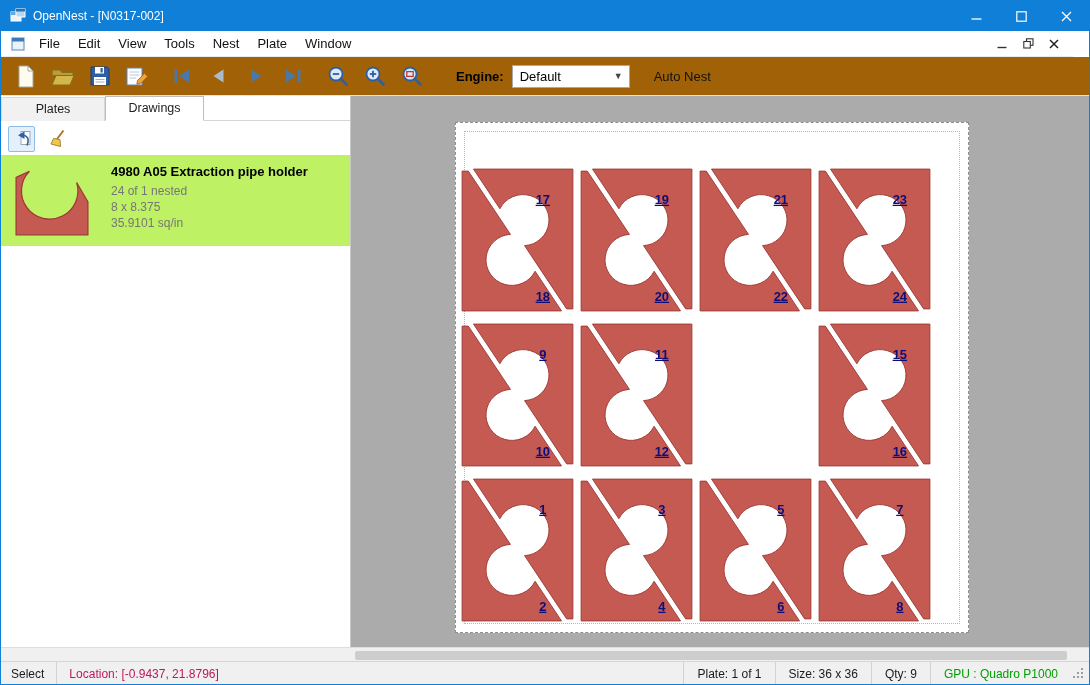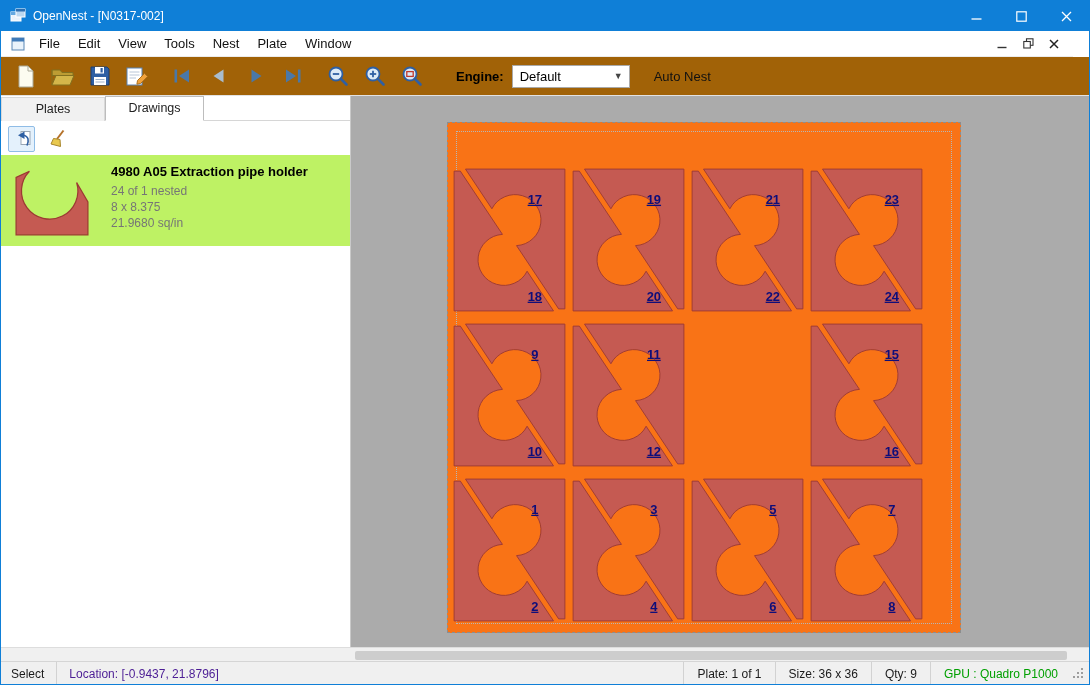--- a/index.html
+++ b/index.html
@@ -37,34 +37,34 @@
   .ptoolbar { position:absolute; left:0; top:26px; right:0; height:33px; background:#fff; display:flex; align-items:center; padding-left:7px; }
   .pbtn { width:27px; height:26px; display:flex; align-items:center; justify-content:center; margin-right:9px; }
   .pbtn.hot { border:1px solid #8fbce6; background:#e4f1fc; border-radius:2px; }
   .ditem { position:absolute; left:0; top:59px; right:0; height:91px; background:#bef264; display:flex; }
   .dthumb { margin:10px 0 0 12px; width:78px; height:74px; flex:0 0 auto; }
   .dtext { margin:9px 0 0 20px; }
   .dtitle { font-size:13px; font-weight:bold; color:#000; margin-bottom:4px; }
   .dmeta { font-size:12px; color:#767676; line-height:16px; }
   
   .canvas { position:absolute; left:350px; top:95px; width:740px; height:551px; background:#ababab; overflow:hidden; }
-  .plate { position:absolute; left:96px; top:26px; width:514px; height:511px; background:#f97316; border:1px dashed #8d8d8d; }
+  .plate { position:absolute; left:104px; top:26px; width:514px; height:511px; background:#ffffff; border:1px dashed #8d8d8d; }
   .plate-margin { position:absolute; left:8px; top:8px; right:8px; bottom:8px; border:1px dotted #b6b6b6; }
   .nest-grid { position:absolute; left:0; top:0; right:0; bottom:0; }
   .cell { position:absolute; width:117px; height:150px; }
   .pn { font-family:"Liberation Sans",sans-serif; font-weight:bold; font-size:12.5px; fill:#0d0d7a; text-decoration:underline; }
   
   .scrollstrip { position:absolute; left:0; top:646px; right:0; height:14px; background:#f0f0f0; border-top:1px solid #dddddd; }
   .ss-track { position:absolute; left:351px; top:1px; right:0; bottom:0; background:#f0f0f0; }
   .ss-thumb { position:absolute; left:3px; top:2px; width:712px; height:9px; background:#cdcdcd; border-radius:2px; }
   
   .statusbar { position:absolute; left:0; top:660px; right:0; height:24px; background:#f0f0f0; border-top:1px solid #d5d5d5; display:flex; align-items:center; font-size:12px; color:#1a1a1a; }
   .sb-sep { width:1px; height:24px; background:#d2d2d2; }
   .sb-mode { padding:0 12px 0 10px; }
-  .sb-loc { padding:0 12px; color:#4c1d95; flex:1 1 auto; }
+  .sb-loc { padding:0 12px; color:#be185d; flex:1 1 auto; }
   .sb-cell { padding:0 13px; white-space:nowrap; }
   .sb-gpu { color:#00a000; }
   .grip { margin:0 4px 0 2px; }
 </style>
 </head>
 <body>
 
 <div class="app">
 
   <div class="titlebar">
@@ -236,21 +236,21 @@
       </div>
     </div>
     <div class="ditem">
       <svg class="dthumb" viewBox="0 0 76 72">
         <path d="M3,12 L3,68 L73,68 L73,36 L62,17 A27.5,27.5 0 1 1 16,6 Z" fill="#c55a52" stroke="#9c3a33" stroke-width="1.2"></path>
       </svg>
       <div class="dtext">
         <div class="dtitle">4980 A05 Extraction pipe holder</div>
         <div class="dmeta">24 of 1 nested</div>
         <div class="dmeta">8 x 8.375</div>
-        <div class="dmeta">21.9680 sq/in</div>
+        <div class="dmeta">35.9101 sq/in</div>
       </div>
     </div>
   </div>
 
   <div class="canvas">
     <div class="plate">
       <div class="plate-margin"></div>
       <div class="nest-grid">
           <div class="cell" style="left: 3px; top: 42px;"><svg width="117" height="150" viewBox="0 0 113 147" preserveAspectRatio="none">
               <path d="M 14,4 L 110,4 L 110,141 L 104,141 L 63.3,79 A 25,25 0 1 0 39.5,42.9 Z" fill="#c55a52" stroke="#9c3a33" stroke-width="0.9"></path>

